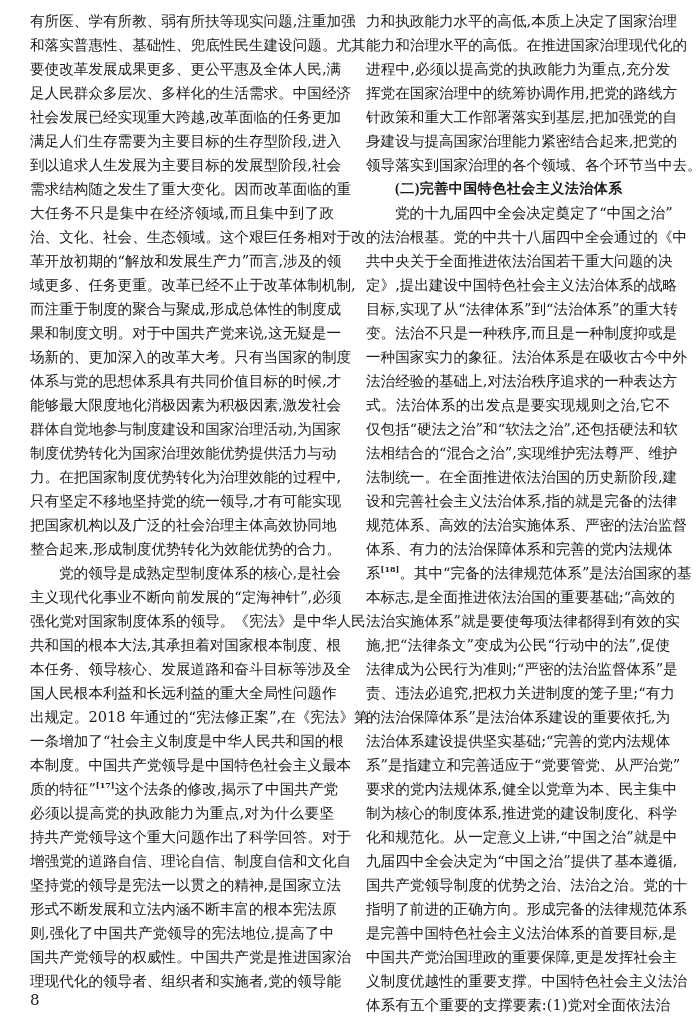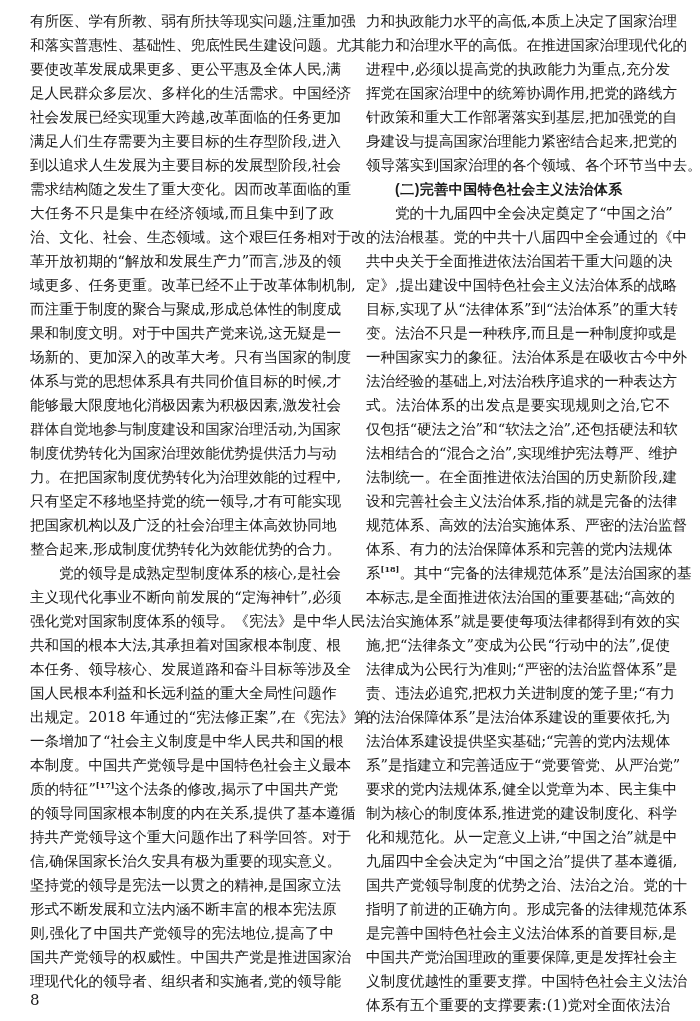--- a/index.html
+++ b/index.html
@@ -5,21 +5,21 @@
   html, body { margin:0; padding:0; background:#ffffff; }
   body { width:700px; height:1021px; position:relative; overflow:hidden;
          font-family:"DejaVu Serif", "Liberation Serif", serif; color:#1a1a1a; }
   .col { position:absolute; top:9px; width:304px; }
   .col-left { left:30px; }
   .col-right { left:366px; }
   .line { height:24px; line-height:24px; font-size:14.6px; white-space:nowrap;
           text-align:justify; text-align-last:justify; letter-spacing:0px; overflow:visible; }
   .line.last { text-align-last:left; }
   .line.indent { padding-left:29px; }
-  .line.heading { font-family:Liberation Sans, sans-serif; font-weight:bold;
+  .line.heading { font-family:Liberation Serif, serif; font-weight:bold;
                   font-size:14px; padding-left:29px; text-align-last:left; letter-spacing:0.5px; }
   sup { font-size:8px; line-height:0; vertical-align:super;font-weight:bold; }
   .page-num { position:absolute; left:30px; top:990px; font-size:15px; line-height:20px; }
 </style>
 </head>
 <body>
 
 <div class="col col-left" id="col-left">
     <div class="line"><span>有所医、学有所教、弱有所扶等现实问题,注重加强</span></div>
     <div class="line"><span>和落实普惠性、基础性、兜底性民生建设问题。尤其</span></div>
@@ -47,23 +47,23 @@
     <div class="line indent"><span>党的领导是成熟定型制度体系的核心,是社会</span></div>
     <div class="line"><span>主义现代化事业不断向前发展的“定海神针”,必须</span></div>
     <div class="line"><span>强化党对国家制度体系的领导。《宪法》是中华人民</span></div>
     <div class="line"><span>共和国的根本大法,其承担着对国家根本制度、根</span></div>
     <div class="line"><span>本任务、领导核心、发展道路和奋斗目标等涉及全</span></div>
     <div class="line"><span>国人民根本利益和长远利益的重大全局性问题作</span></div>
     <div class="line"><span>出规定。2018 年通过的“宪法修正案”,在《宪法》第</span></div>
     <div class="line"><span>一条增加了“社会主义制度是中华人民共和国的根</span></div>
     <div class="line"><span>本制度。中国共产党领导是中国特色社会主义最本</span></div>
     <div class="line"><span>质的特征”</span><sup>[17]</sup><span>这个法条的修改,揭示了中国共产党</span></div>
-    <div class="line"><span>的领导同国家根本制度的内在关系,提供了基本遵循</span></div>
+    <div class="line"><span>必须以提高党的执政能力为重点,对为什么要坚</span></div>
     <div class="line"><span>持共产党领导这个重大问题作出了科学回答。对于</span></div>
-    <div class="line"><span>信,确保国家长治久安具有极为重要的现实意义。</span></div>
+    <div class="line"><span>增强党的道路自信、理论自信、制度自信和文化自</span></div>
     <div class="line"><span>坚持党的领导是宪法一以贯之的精神,是国家立法</span></div>
     <div class="line"><span>形式不断发展和立法内涵不断丰富的根本宪法原</span></div>
     <div class="line"><span>则,强化了中国共产党领导的宪法地位,提高了中</span></div>
     <div class="line"><span>国共产党领导的权威性。中国共产党是推进国家治</span></div>
     <div class="line"><span>理现代化的领导者、组织者和实施者,党的领导能</span></div>
   </div>
 <div class="col col-right" id="col-right">
     <div class="line"><span>力和执政能力水平的高低,本质上决定了国家治理</span></div>
     <div class="line"><span>能力和治理水平的高低。在推进国家治理现代化的</span></div>
     <div class="line"><span>进程中,必须以提高党的执政能力为重点,充分发</span></div>

